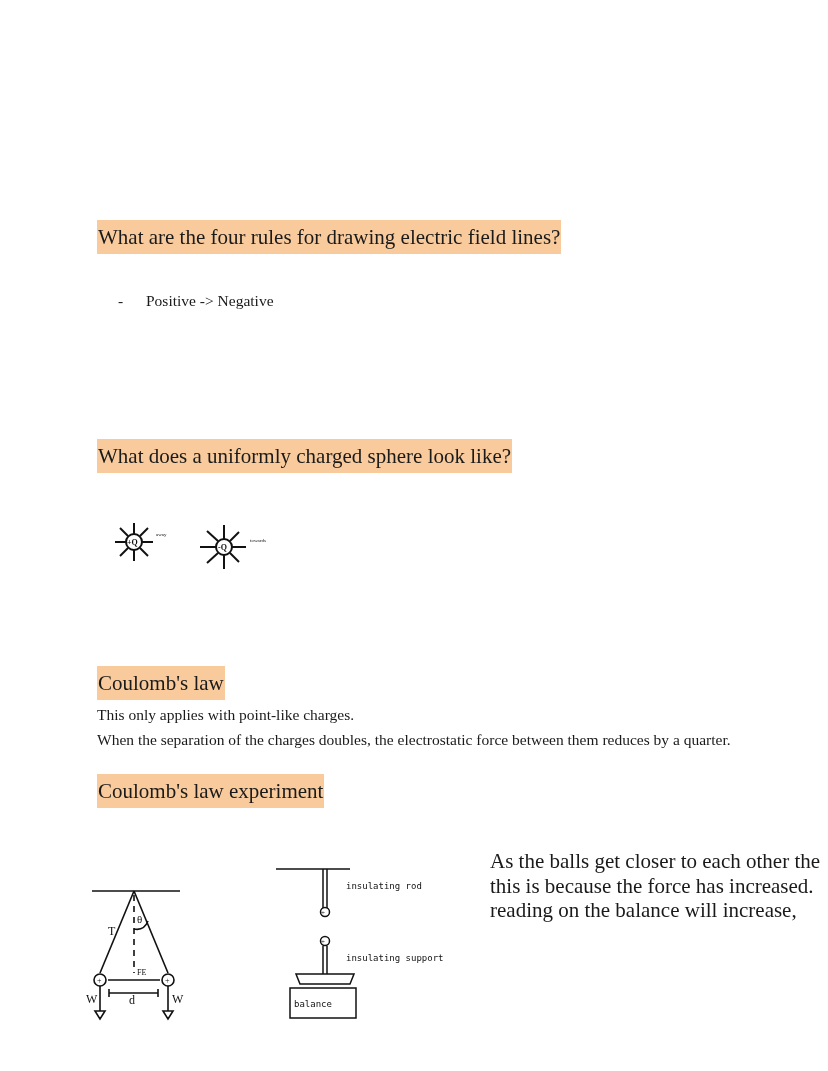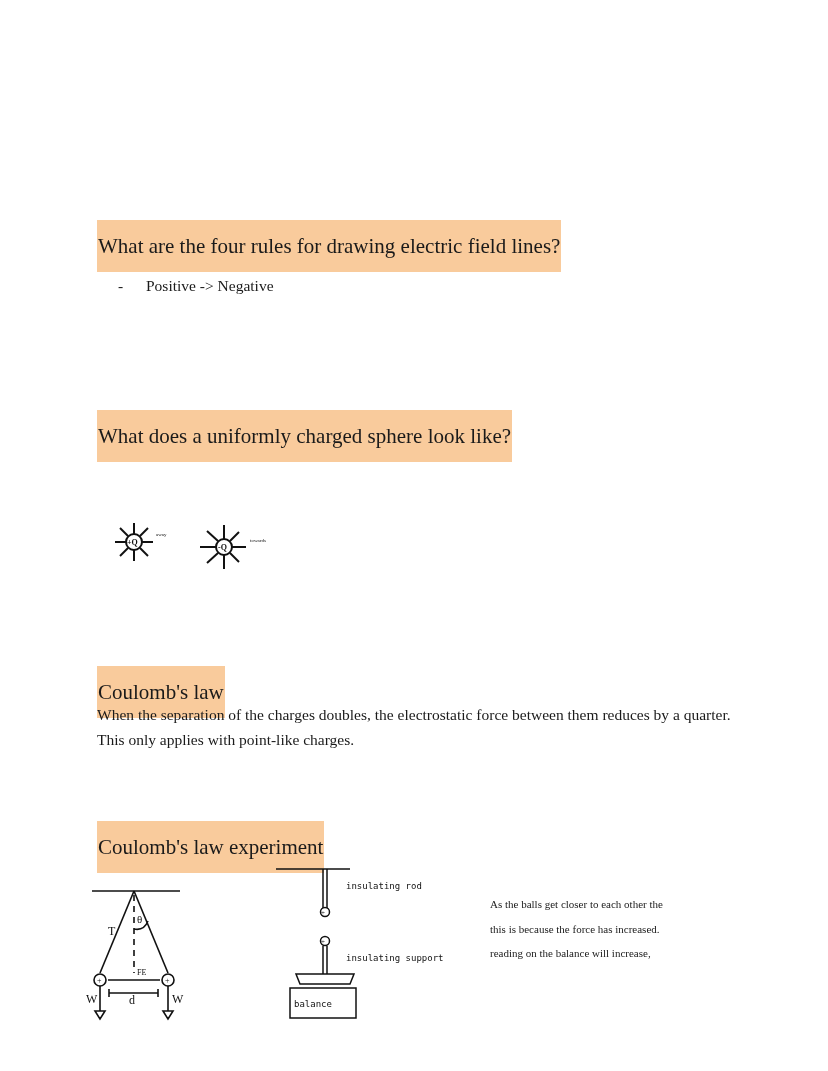--- a/index.html
+++ b/index.html
@@ -1,36 +1,36 @@
 <!DOCTYPE html>
 <html><head>
 <meta charset="utf-8">
 <style>
   html, body { margin:0; padding:0; background:#ffffff; }
   body { width:828px; height:1071px; position:relative; overflow:hidden;
          font-family:"Liberation Serif","DejaVu Serif",serif; color:#1a1a1a; }
-  .h { position:absolute; left:97px; background:#f9cb9c; font-size:21px; line-height:28px; padding:12px 1px; color:#1a1a1a; white-space:nowrap; }
+  .h { position:absolute; left:97px; background:#f9cb9c; font-size:21px; line-height:28px; padding:3px 1px; color:#1a1a1a; white-space:nowrap; }
   .list { position:absolute; left:118px; top:274px; margin:0; padding:0; list-style:none; font-size:15.5px; }
-  .list li { height:24.5px; line-height:24.5px; white-space:nowrap; }
+  .list li { height:24.5px; line-height:24.5px; white-space:nowrap;margin-top:15px; }
   .list .dash { display:inline-block; width:28px; }
   .para { position:absolute; left:97px; top:703px; font-size:15.5px; line-height:24.5px; white-space:nowrap; }
-  .side { position:absolute; left:490px; top:849px; font-size:11px; line-height:24.5px; white-space:nowrap;margin-top:43px; }
+  .side { position:absolute; left:490px; top:849px; font-size:21px; line-height:24.5px; white-space:nowrap; }
   svg { position:absolute; overflow:visible; }
   .hw { font-family:"DejaVu Sans Mono",monospace; font-size:9px; fill:#111; }
 </style>
 </head>
 <body>
 
 <div class="h" style="top:220px;">What are the four rules for drawing electric field lines?</div>
 
 <ul class="list">
   <li><span class="dash">-</span><span>Positive -&gt; Negative</span></li>
 </ul>
 
-<div class="h" style="top:410px;">What does a uniformly charged sphere look like?</div>
+<div class="h" style="top:439px;">What does a uniformly charged sphere look like?</div>
 
 <svg style="left:112px;top:520px;" width="70" height="45" viewBox="0 0 70 45">
   <g stroke="#111" stroke-width="2" fill="none">
     <circle cx="22" cy="22" r="8"></circle>
     <line x1="22" y1="14" x2="22" y2="3"></line>
       <line x1="22" y1="30" x2="22" y2="41"></line>
     <line x1="14" y1="22" x2="3" y2="22"></line>
       <line x1="30" y1="22" x2="41" y2="22"></line>
     <line x1="16" y1="16" x2="8" y2="8"></line>
       <line x1="28" y1="16" x2="36" y2="8"></line>
@@ -52,25 +52,25 @@
     <line x1="20" y1="31" x2="9" y2="41"></line>
       <line x1="32" y1="31" x2="41" y2="40"></line>
   </g>
   <text x="20" y="28" font-size="8" font-weight="bold" fill="#111">-Q</text>
   <text x="52" y="20" font-size="5" fill="#111">towards</text>
 </svg>
 
 <div class="h" style="top:666px;">Coulomb's law</div>
 
 <div class="para">
+  <div>This only applies with point-like charges.</div>
   <div>When the separation of the charges doubles, the electrostatic force between them reduces by a quarter.</div>
-  <div>This only applies with point-like charges.</div>
 </div>
 
-<div class="h" style="top:774px;margin-top:47px;">Coulomb's law experiment</div>
+<div class="h" style="top:774px;">Coulomb's law experiment</div>
 
 <svg style="left:82px;top:885px;" width="110" height="140" viewBox="0 0 110 140">
   <g stroke="#111" stroke-width="1.6" fill="none">
     <line x1="10" y1="6" x2="98" y2="6"></line>
     <line x1="52" y1="6" x2="18" y2="88"></line>
     <line x1="52" y1="6" x2="86" y2="88"></line>
     <line x1="52" y1="10" x2="52" y2="88" stroke-dasharray="6 5"></line>
     <path d="M52 44 Q62 46 66 36"></path>
     <circle cx="18" cy="95" r="6"></circle>
       <circle cx="86" cy="95" r="6"></circle>

